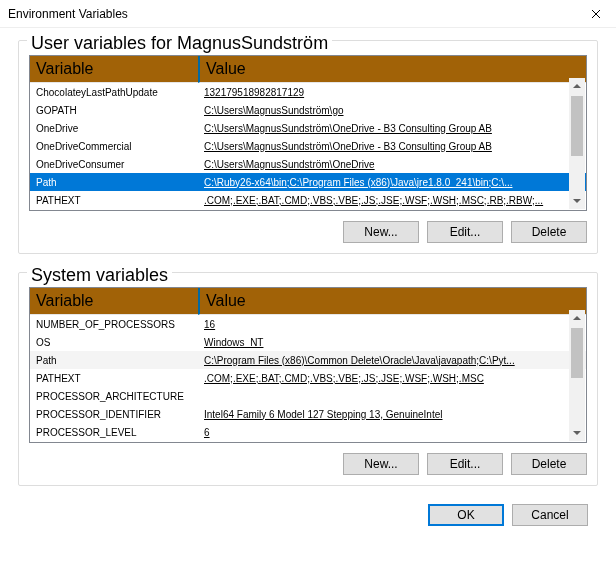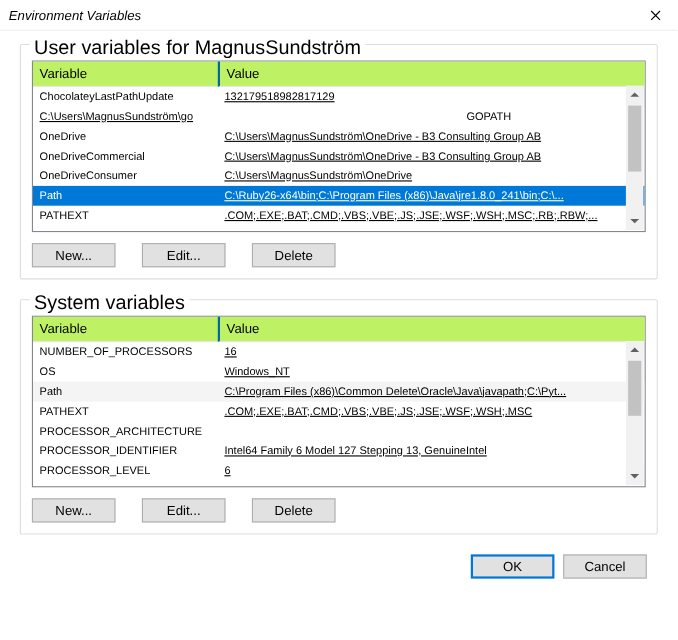--- a/index.html
+++ b/index.html
@@ -14,21 +14,21 @@
     overflow: hidden;
   }
   .titlebar {
     display: flex;
     align-items: center;
     justify-content: space-between;
     height: 28px;
     padding: 0 0 0 8px;
     border-bottom: 1px solid #eee;
   }
-  .titlebar-title { font-size: 12px; font-style: italic; }
+  .titlebar-title { font-size: 12px; }
   .close-btn {
     width: 40px; height: 28px;
     display: flex; align-items: center; justify-content: center;
     cursor: pointer;
   }
   .close-btn svg { width: 10px; height: 10px; }
   .content { padding: 12px 18px 10px 18px; }
   .group {
     border: 1px solid #ddd;
     border-radius: 2px;
@@ -45,22 +45,22 @@
     color: #000;
   }
   .list {
     border: 1px solid #828790;
     position: relative;
   }
   .list-user { height: 156px; }
   .list-sys { height: 156px; }
   .list-header {
     display: flex;
-    font-size: 12px;
-    background: #bef264;
+    font-size: 16px;
+    background: #a16207;
   }
   .list-header .col {
     padding: 4px 6px;
     border-bottom: 1px solid #e6e6e6;
     white-space: nowrap;
     overflow: hidden;
   }
   .list-header .col + .col { border-left: 2px solid #0369a1; }
   .col.var  { width: 168px; flex: 0 0 168px; }
   .col.val  { flex: 1 1 auto; }
@@ -88,21 +88,22 @@
     background: #f1f1f1;
   }
   .scrollbar .up { top: 0; }
   .scrollbar .down { bottom: 0; }
   .scrollbar .thumb {
     position: absolute; left: 2px; width: 12px;
     background: #c2c2c2;
   }
   .btnrow {
     display: flex;
-    gap: 24px;
+    justify-content: flex-end;
+    gap: 8px;
     margin-top: 10px;
   }
   .btn {
     min-width: 76px;
     height: 22px;
     border: 1px solid #adadad;
     background: #e1e1e1;
     font-family: inherit;
     font-size: 12px;
     padding: 0 14px;
@@ -145,22 +146,22 @@
       <div class="list-header">
         <div class="col var">Variable</div>
         <div class="col val">Value</div>
       </div>
       <div class="rows" id="user-rows">
           <div class="row">
             <div class="cell var">ChocolateyLastPathUpdate</div>
             <div class="cell val">132179518982817129</div>
           </div>
           <div class="row">
+            <div class="cell var">GOPATH</div>
             <div class="cell val">C:\Users\MagnusSundström\go</div>
-            <div class="cell var">GOPATH</div>
           </div>
           <div class="row">
             <div class="cell var">OneDrive</div>
             <div class="cell val">C:\Users\MagnusSundström\OneDrive - B3 Consulting Group AB</div>
           </div>
           <div class="row">
             <div class="cell var">OneDriveCommercial</div>
             <div class="cell val">C:\Users\MagnusSundström\OneDrive - B3 Consulting Group AB</div>
           </div>
           <div class="row">

